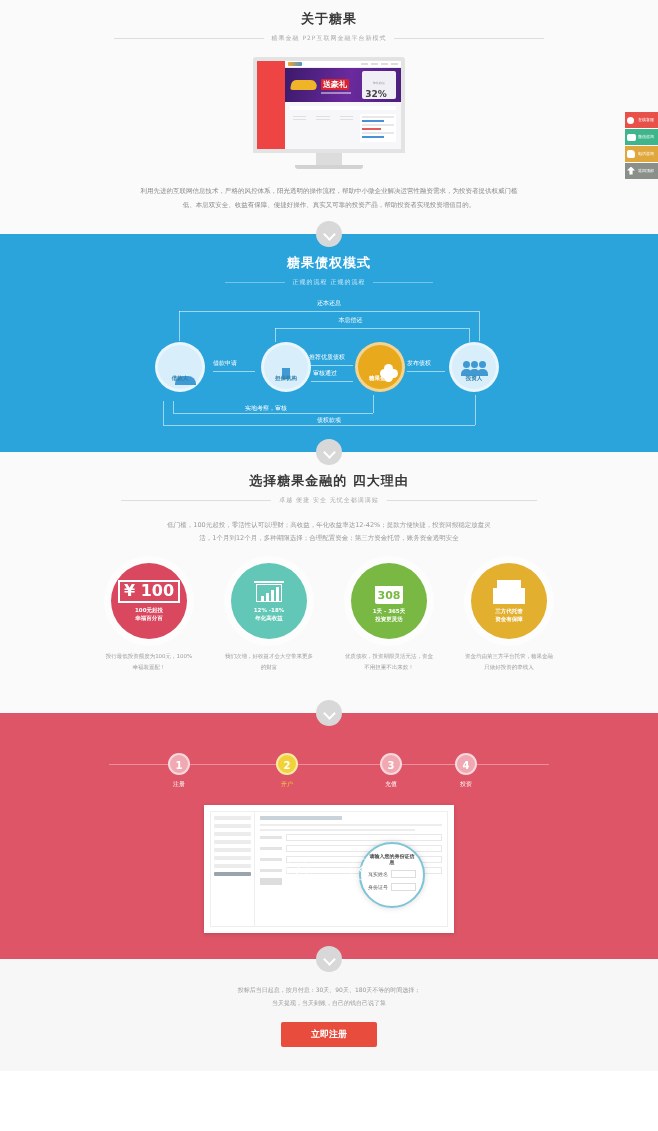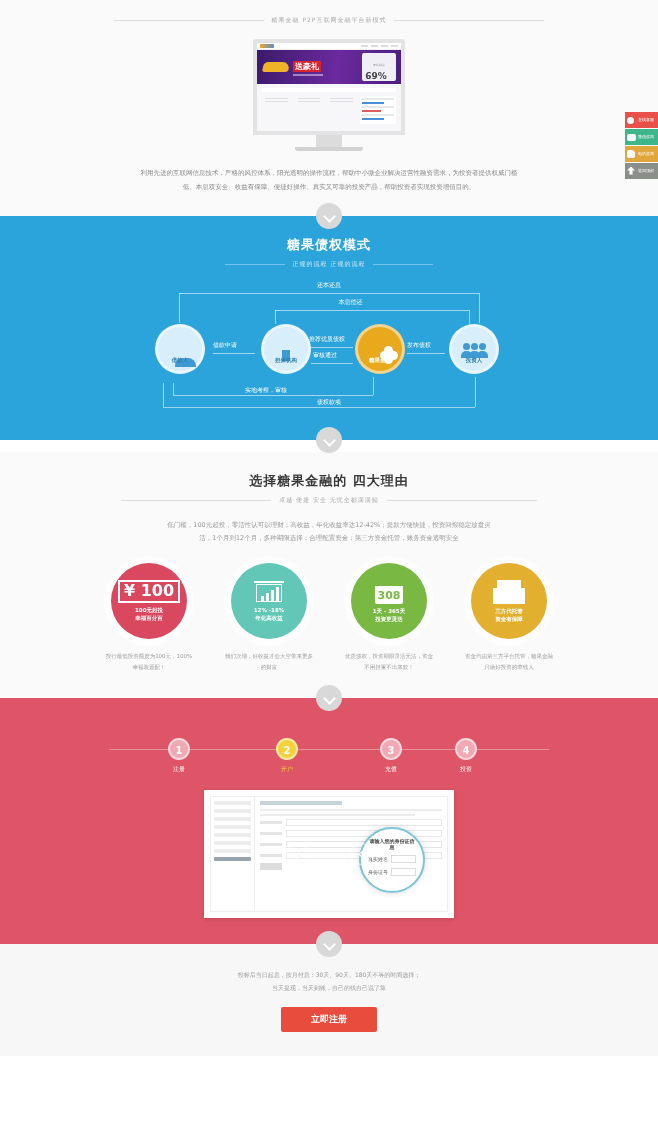--- a/index.html
+++ b/index.html
@@ -14,21 +14,21 @@
   
   .sec-head { text-align:center; padding-top:2px; }
   .sec-title { font-size:13px; font-weight:bold; color:#3a3a3a; letter-spacing:1px; }
   .sec-sub { display:flex; align-items:center; justify-content:center; gap:8px; margin-top:6px; }
   .sec-sub .ln { height:1px; background:#ddd; width:150px; }
   .sec-sub .tx { font-size:6px; color:#aaa; letter-spacing:1px; white-space:nowrap; }
 
   
   .sec-about { background:#fafafa; padding:8px 0 22px; }
   .monitor { width:152px; margin:14px auto 0; }
-  .mon-screen { border:4px solid #e3e3e3; border-radius:3px 3px 0 0; background:#fef9c3; height:96px; overflow:hidden; position:relative;}
+  .mon-screen { border:4px solid #e3e3e3; border-radius:3px 3px 0 0; background:#ef4444; height:96px; overflow:hidden; position:relative;padding-left:28px;}
   .mon-top { height:7px; background:#fff; border-bottom:1px solid #eee; display:flex; align-items:center; padding:0 3px; gap:2px;}
   .mon-logo { width:14px; height:4px; background:linear-gradient(90deg,#f5a623,#4a90d9); border-radius:1px;}
   .mon-nav { flex:1; display:flex; gap:3px; justify-content:flex-end; }
   .mon-nav i { display:block; width:7px; height:2px; background:#ddd; }
   .mon-banner { height:34px; background:linear-gradient(100deg,#3b1a6b,#6b2a9e 55%,#4a1f7d); position:relative; display:flex; align-items:center;}
   .mon-car { width:26px; height:10px; background:#f0b429; border-radius:5px 8px 3px 3px; margin-left:6px; transform:skewX(-12deg); }
   .mon-bt { flex:1; padding-left:4px; }
   .mon-bt .b1 { font-size:8px; font-weight:bold; color:#fff; background:#d9232e; display:inline-block; padding:0 2px; border-radius:1px; }
   .mon-bt .b2 { display:block; height:2px; width:30px; background:rgba(255,255,255,.45); margin-top:2px;}
   .mon-rate { width:34px; height:28px; background:#efeff5; border-radius:2px; margin-right:5px; text-align:center; padding-top:3px;}
@@ -50,21 +50,21 @@
   .about-p { text-align:center; font-size:6.5px; line-height:2.1; color:#8a8a8a; max-width:380px; margin:16px auto 0;}
   .about-p p + p { }
 
   
   .chev { width:26px; height:26px; border-radius:50%; background:#d8d8d8; margin:0 auto; position:relative; }
   .chev:after { content:""; position:absolute; left:9px; top:9px; width:7px; height:7px; border-right:2px solid #fff; border-bottom:2px solid #fff; transform:rotate(45deg);}
   .chev-wrap { position:relative; height:0; z-index:5; }
   .chev-wrap .chev { position:absolute; left:50%; transform:translate(-50%,-13px); }
 
   
-  .sec-blue { background:#2ba4dc; padding:18px 0 26px; color:#fff; }
+  .sec-blue { background:#2ba4dc; padding:18px 0 20px; color:#fff; }
   .sec-blue .sec-title { color:#fff; }
   .sec-blue .sec-sub .ln { background:rgba(255,255,255,.35); width:60px;}
   .sec-blue .sec-sub .tx { color:rgba(255,255,255,.8); }
   .blue-p { text-align:center; font-size:6.5px; line-height:2; color:#eaf7ff; max-width:420px; margin:14px auto 0;}
 
   .flow { position:relative; width:360px; height:135px; margin:10px auto 0; }
   .flow-lbl { position:absolute; font-size:6px; color:#fff; white-space:nowrap; }
   .flow-line { position:absolute; background:rgba(255,255,255,.55); }
   .node { position:absolute; width:50px; height:50px; border-radius:50%; background:#d9eefb;
           border:3px solid rgba(255,255,255,.45); display:flex; flex-direction:column;
@@ -80,21 +80,21 @@
   .bldg:after{content:"";position:absolute;right:-4px;top:4px;width:4px;height:11px;background:#3f9ad4;}
   .clover { width:18px; height:18px; position:relative;}
   .clover i { position:absolute; width:9px; height:9px; border-radius:50%; background:#fff;}
   .clover i:nth-child(1){left:4px;top:0;} .clover i:nth-child(2){left:0;top:5px;}
   .clover i:nth-child(3){left:9px;top:5px;} .clover i:nth-child(4){left:4px;top:9px;}
   .group { display:flex; gap:1px; align-items:flex-end;}
   .group span { width:7px; height:7px; border-radius:50%; background:#3f9ad4; position:relative;}
   .group span:after{content:"";position:absolute;left:-2px;top:8px;width:11px;height:7px;border-radius:5px 5px 0 0;background:#3f9ad4;}
 
   
-  .sec-reason { background:#fafafa; padding:18px 0 26px;margin-top:12px;}
+  .sec-reason { background:#fafafa; padding:18px 0 41px;}
   .reason-p { text-align:center; font-size:6.5px; line-height:2; color:#9a9a9a; max-width:330px; margin:14px auto 0;}
   .circles { display:flex; justify-content:center; gap:28px; margin-top:18px;}
   .circ-item { width:92px; text-align:center;}
   .circ { width:76px; height:76px; border-radius:50%; margin:0 auto; display:flex;
           flex-direction:column; align-items:center; justify-content:center; color:#fff;
           box-shadow:0 0 0 7px rgba(255,255,255,.55);}
   .c1 { background:#d9485f; } .c2 { background:#62c7b6; }
   .c3 { background:#79b943; } .c4 { background:#e2af2e; }
   .circ .cap { font-size:5.5px; font-weight:bold; line-height:1.5; margin-top:3px;}
   .yen { border:2px solid #fff; padding:0 4px; font-size:16px; font-weight:bold; line-height:1.15;}
@@ -199,20 +199,21 @@
     <div class="fb fb4">
       <span class="fi">
           <i class="ic-top" style="display:block"></i>
         </span>
       <span class="ft">返回顶部</span>
     </div>
   </div>
 
   <section class="sec-about">
     <div class="sec-head">
+      <div class="sec-title">关于糖果</div>
       <div class="sec-sub">
         <span class="ln"></span>
         <span class="tx">糖果金融  P2P互联网金融平台新模式</span>
         <span class="ln"></span>
       </div>
     </div>
 
     <div class="monitor">
       <div class="mon-screen">
         <div class="mon-top">
@@ -224,21 +225,21 @@
               <i></i>
             </span>
         </div>
         <div class="mon-banner">
           <span class="mon-car"></span>
           <span class="mon-bt">
             <span class="b1">送豪礼</span><span class="b2"></span>
           </span>
           <span class="mon-rate">
             <span class="r1">年化收益</span>
-            <span class="r2">69%</span>
+            <span class="r2">32%</span>
             <span class="r3"></span>
           </span>
         </div>
         <div class="mon-body">
           <div class="mon-crumb"></div>
           <div style="display:flex;gap:4px;">
             <div class="mon-cols" style="flex:1">
               <div class="mon-col">
                 <span class="mon-ico"></span>
                 <span class="mon-ln" style="display:block"></span><span class="mon-ln" style="display:block"></span>

